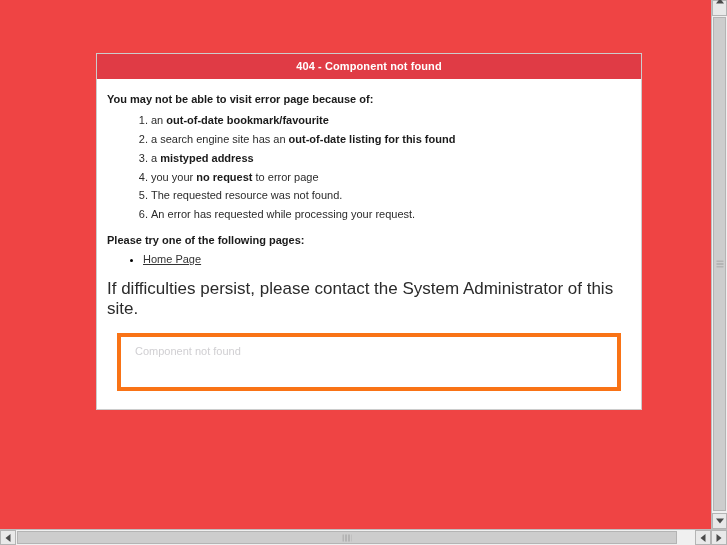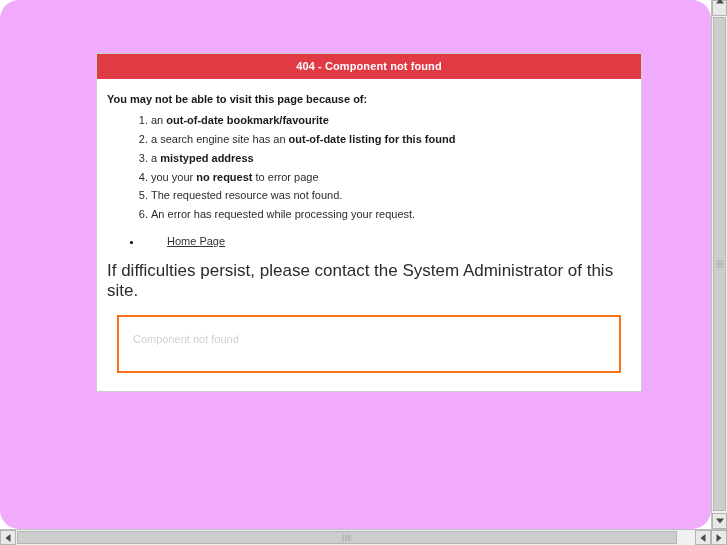--- a/index.html
+++ b/index.html
@@ -15,23 +15,22 @@
     position: relative;
   }
 
   
   #viewport {
     position: absolute;
     left: 0;
     top: 0;
     width: 711px;
     height: 529px;
-    background: #f0abfc;
+    background: #ef4444;
     overflow: hidden;
-    border-radius: 19px;
   }
 
   
   #error-panel {
     position: absolute;
     left: 96px;
     top: 53px;
     width: 546px;
     background: #ffffff;
     border: 1px solid #cccccc;
@@ -79,35 +78,34 @@
     margin: 6px 0 12px 0;
     padding-left: 36px;
     font-size: 11px;
   }
   #pages-list li {
     list-style-type: disc;
     line-height: 1.35;
   }
   #pages-list a {
     color: #333333;
-    margin-left: 24px;
   }
   .closing {
     font-size: 17px;
     color: #2b2b2b;
     margin: 10px 0 14px 0;
   }
 
   
   #message-box {
     margin: 0 10px 2px 10px;
-    border: 2px solid #f97316;
+    border: 4px solid #f97316;
     height: 58px;
     box-sizing: border-box;
-    padding: 12px 14px;
+    padding: 4px 14px;
     background: #ffffff;
   }
   #message-text {
     font-size: 11px;
     color: #d0cfd2;
   }
 
   
   .sb {
     position: absolute;
@@ -215,31 +213,32 @@
 <body>
 
 <div id="viewport">
 
   <div id="error-panel">
 
     <div id="error-header">404 - Component not found</div>
 
     <div id="error-body">
 
-      <p class="lead">You may not be able to visit this page because of:</p>
+      <p class="lead">You may not be able to visit error page because of:</p>
 
       <ol id="reasons">
         <li><span>an </span><b>out-of-date bookmark/favourite</b><span></span></li>
         <li><span>a search engine site has an </span><b>out-of-date listing for this found</b><span></span></li>
         <li><span>a </span><b>mistyped address</b><span></span></li>
         <li><span>you your </span><b>no request</b><span> to error page</span></li>
         <li><span>The requested resource was not found.</span><b></b><span></span></li>
         <li><span>An error has requested while processing your request.</span><b></b><span></span></li>
       </ol>
 
+      <p class="lead2">Please try one of the following pages:</p>
 
       <ul id="pages-list">
         <li>
           <a href="#">Home Page</a>
         </li>
       </ul>
 
       <p class="closing">If difficulties persist, please contact the System Administrator of this site.</p>
 
       <div id="message-box">

